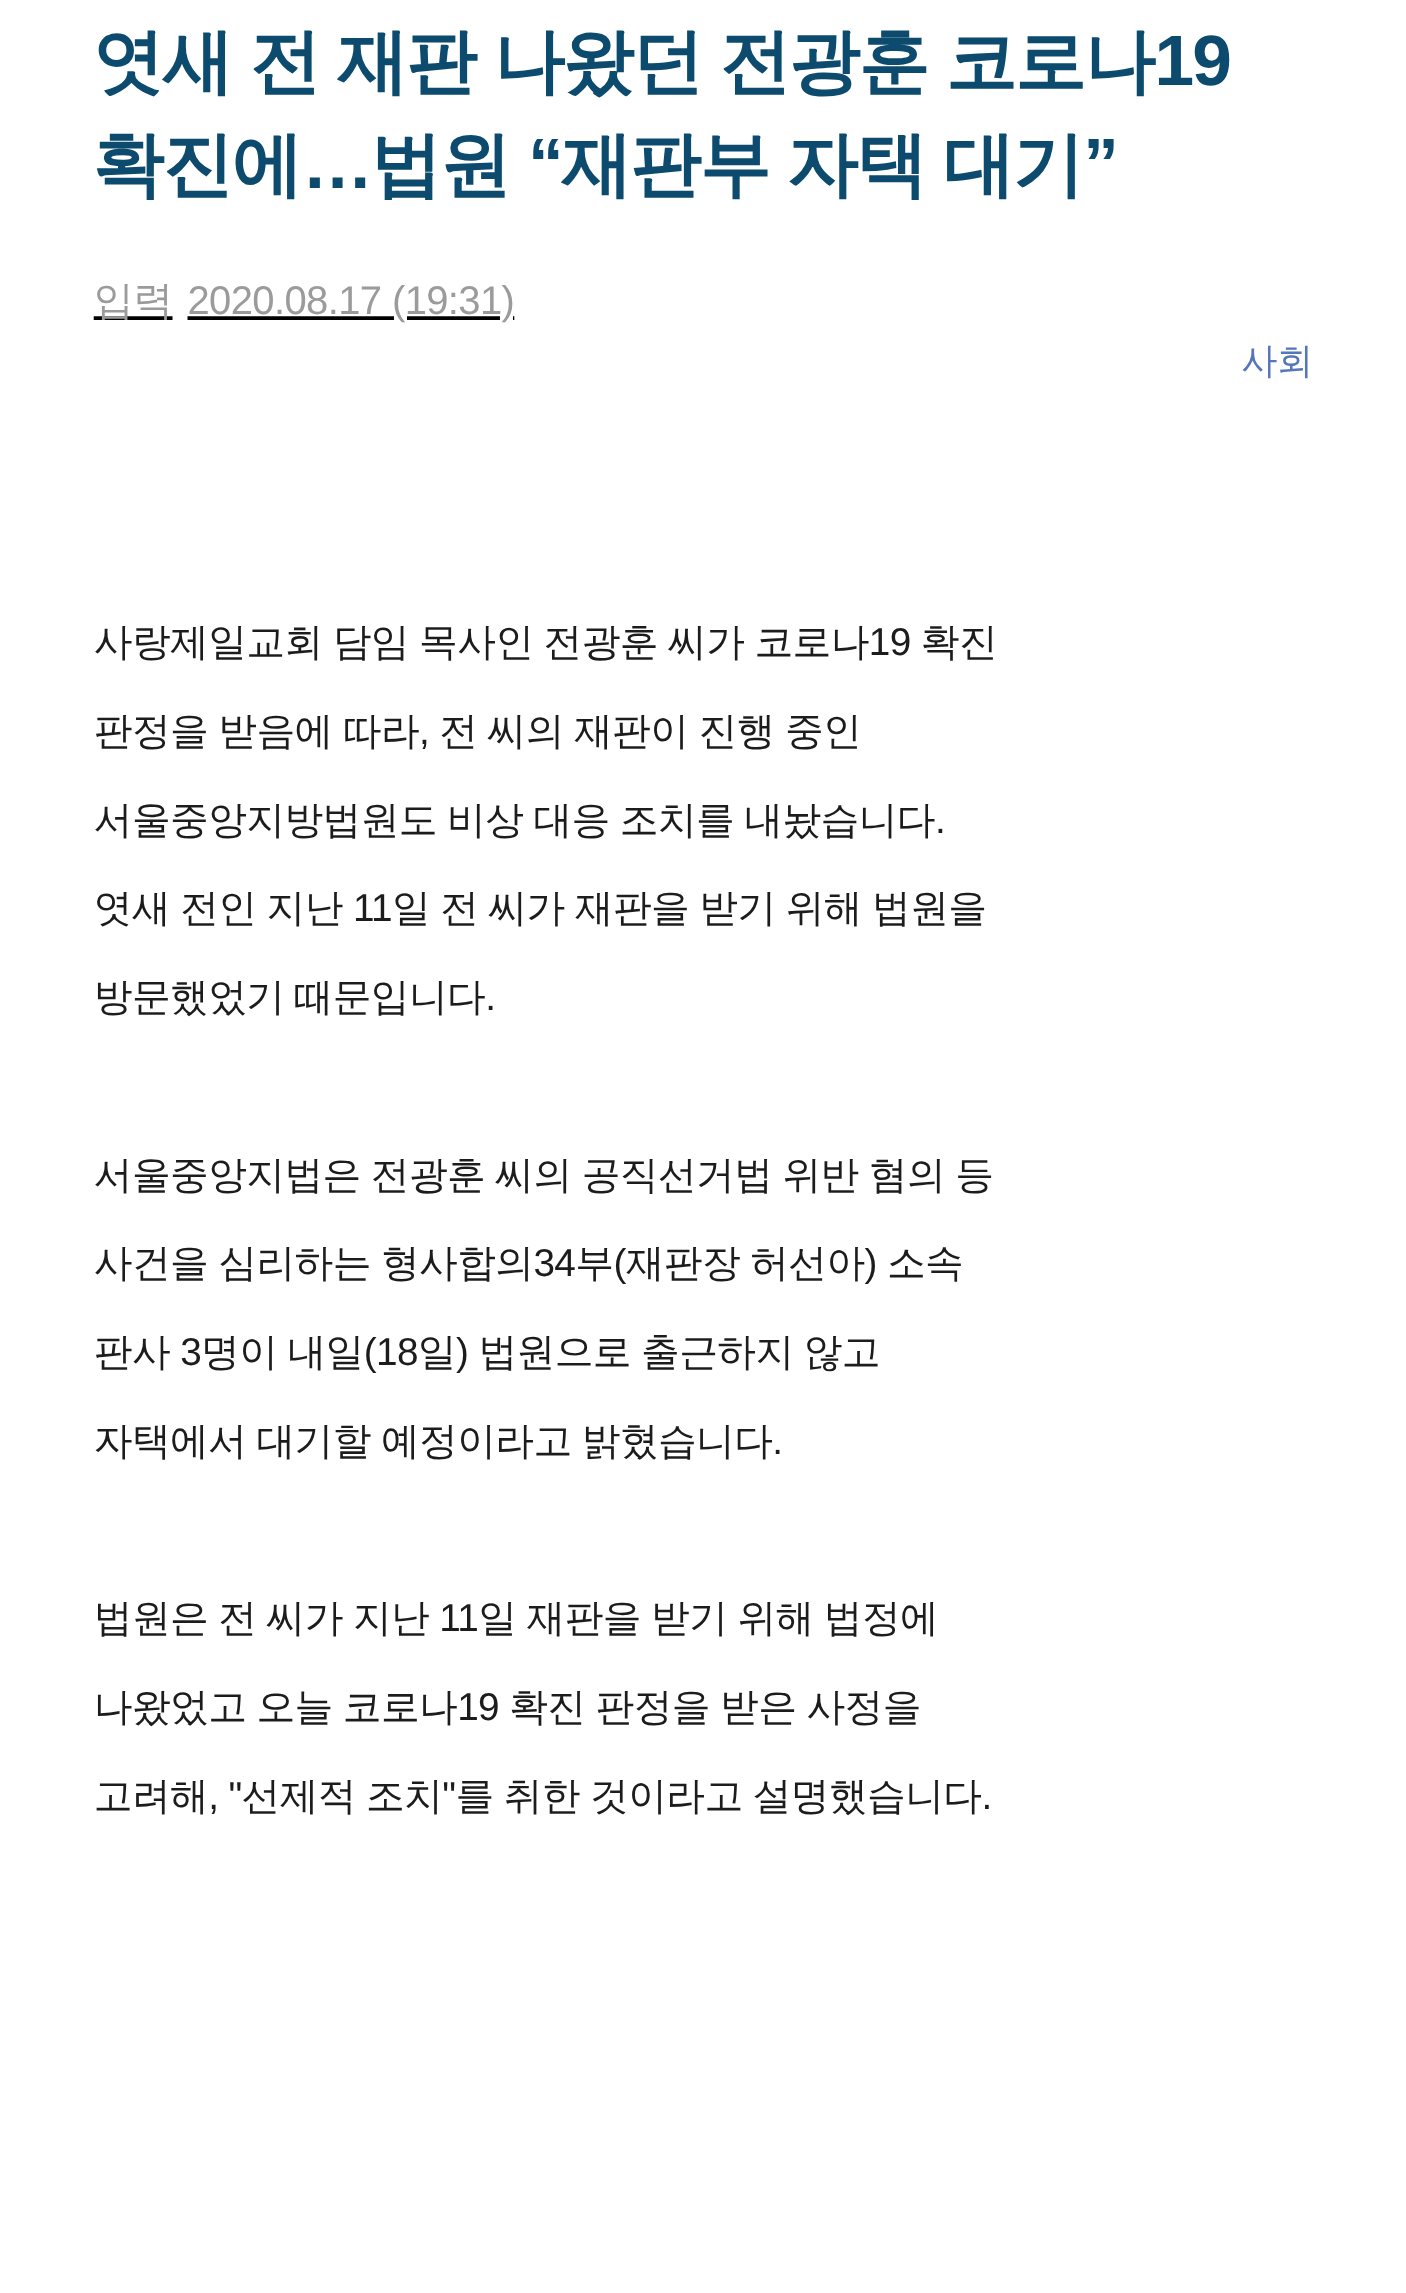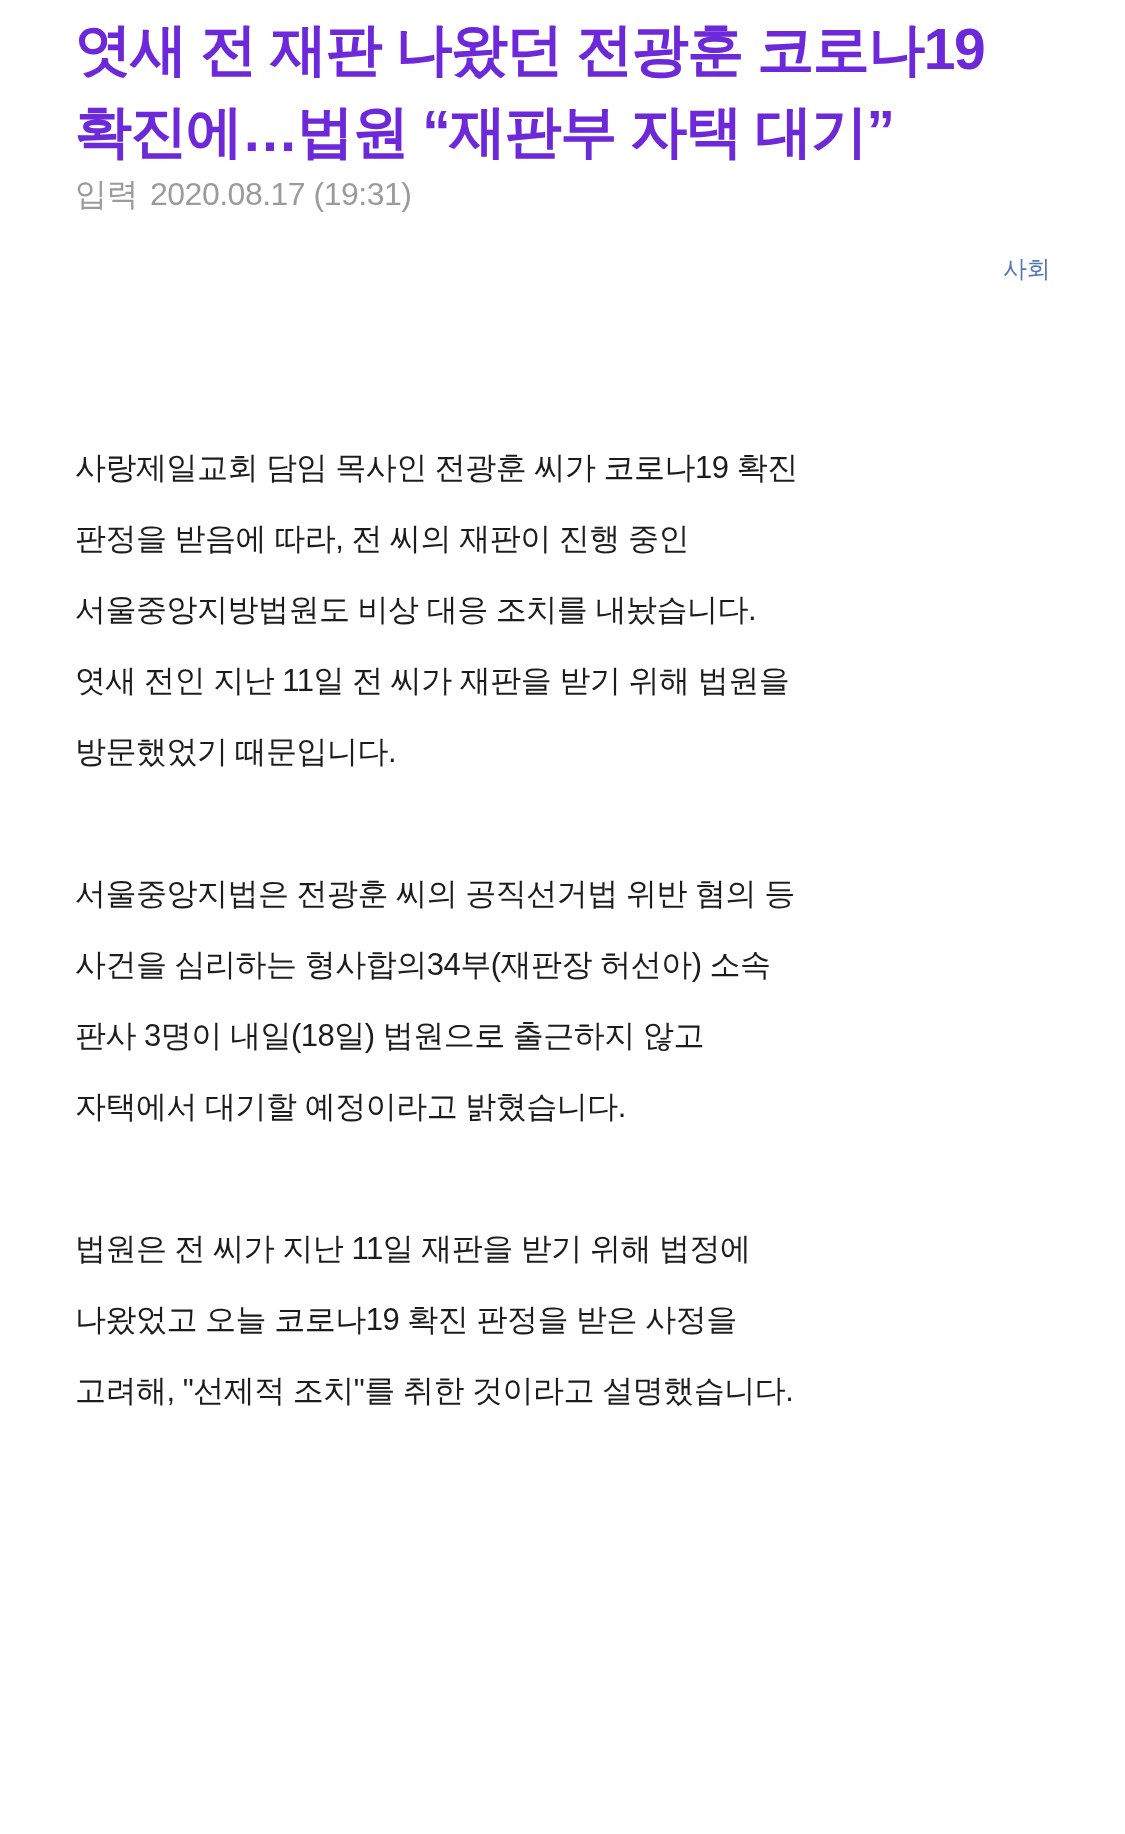--- a/index.html
+++ b/index.html
@@ -12,40 +12,42 @@
     font-family: "Liberation Sans", "DejaVu Sans", sans-serif;
   }
   .page {
     padding: 8px 75px 0 75px;
     width: 1125px;
   }
   .article-title {
     font-size: 57px;
     line-height: 82px;
     font-weight: 700;
-    color: #6d28d9;
+    color: #0c4a6e;
     letter-spacing: -1.5px;
     white-space: pre-line;
   }
   .meta-row {
     position: relative;
+    margin-top: 46px;
     height: 88px;
+    text-decoration: underline;
   }
   .meta-line {
     font-size: 32px;
     line-height: 44px;
     color: #9b9b9b;
     letter-spacing: -0.5px;
   }
   .meta-line .meta-label { margin-right: 12px; }
   .category-link {
     position: absolute;
-    top: 77px;
+    top: 51px;
     right: 0;
-    font-size: 24px;
+    font-size: 29px;
     line-height: 40px;
     color: #5577b9;
     text-decoration: none;
     letter-spacing: -0.5px;
     cursor: pointer;
   }
   .article-body {
     margin-top: 172px;
   }
   .article-body p {

